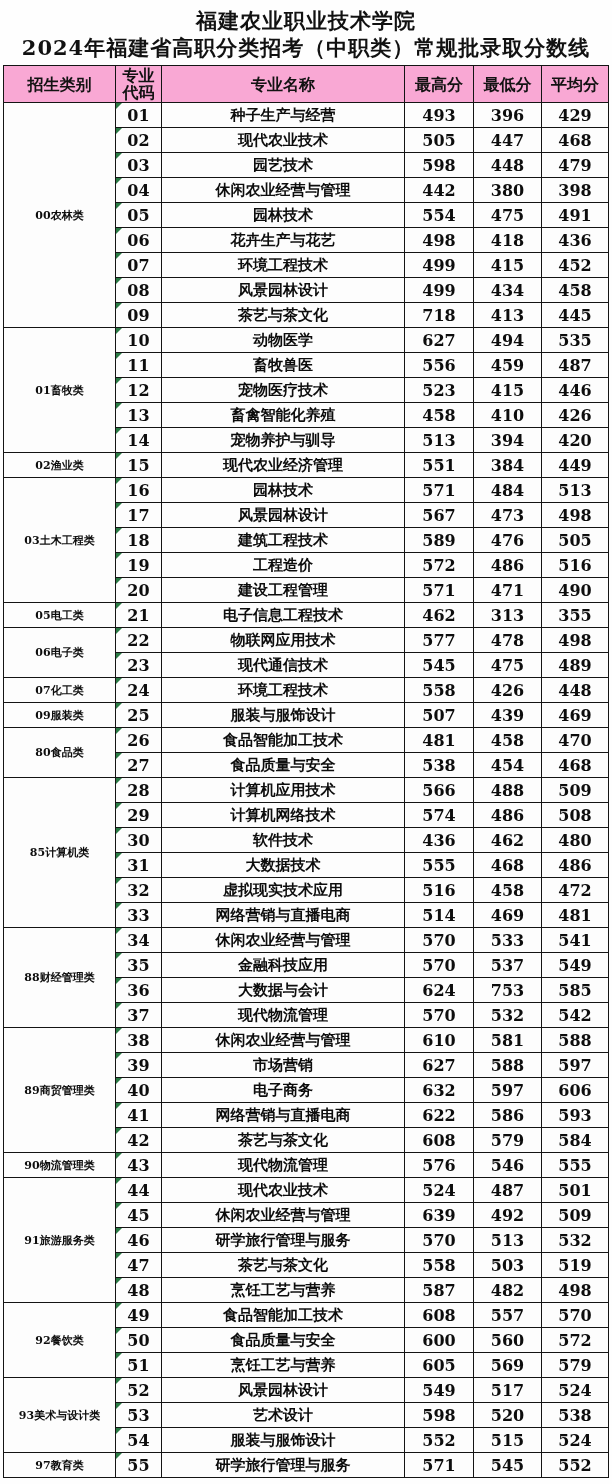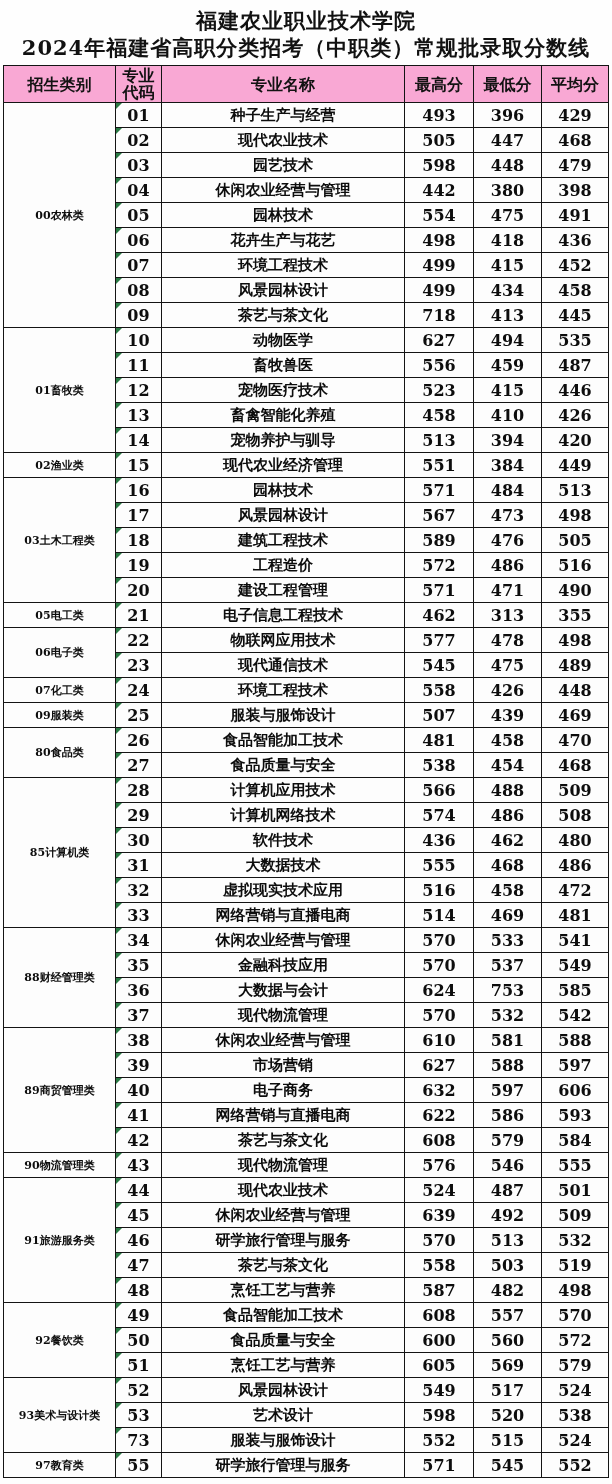--- a/index.html
+++ b/index.html
@@ -473,21 +473,21 @@
           <td class="score">524</td>
         </tr>
         <tr>
           <td class="code">53</td>
           <td class="major">艺术设计</td>
           <td class="score">598</td>
           <td class="score">520</td>
           <td class="score">538</td>
         </tr>
         <tr>
-          <td class="code">73</td>
+          <td class="code">54</td>
           <td class="major">服装与服饰设计</td>
           <td class="score">552</td>
           <td class="score">515</td>
           <td class="score">524</td>
         </tr>
         <tr>
           <td class="cat" rowspan="1">97教育类</td>
           <td class="code">55</td>
           <td class="major">研学旅行管理与服务</td>
           <td class="score">571</td>

